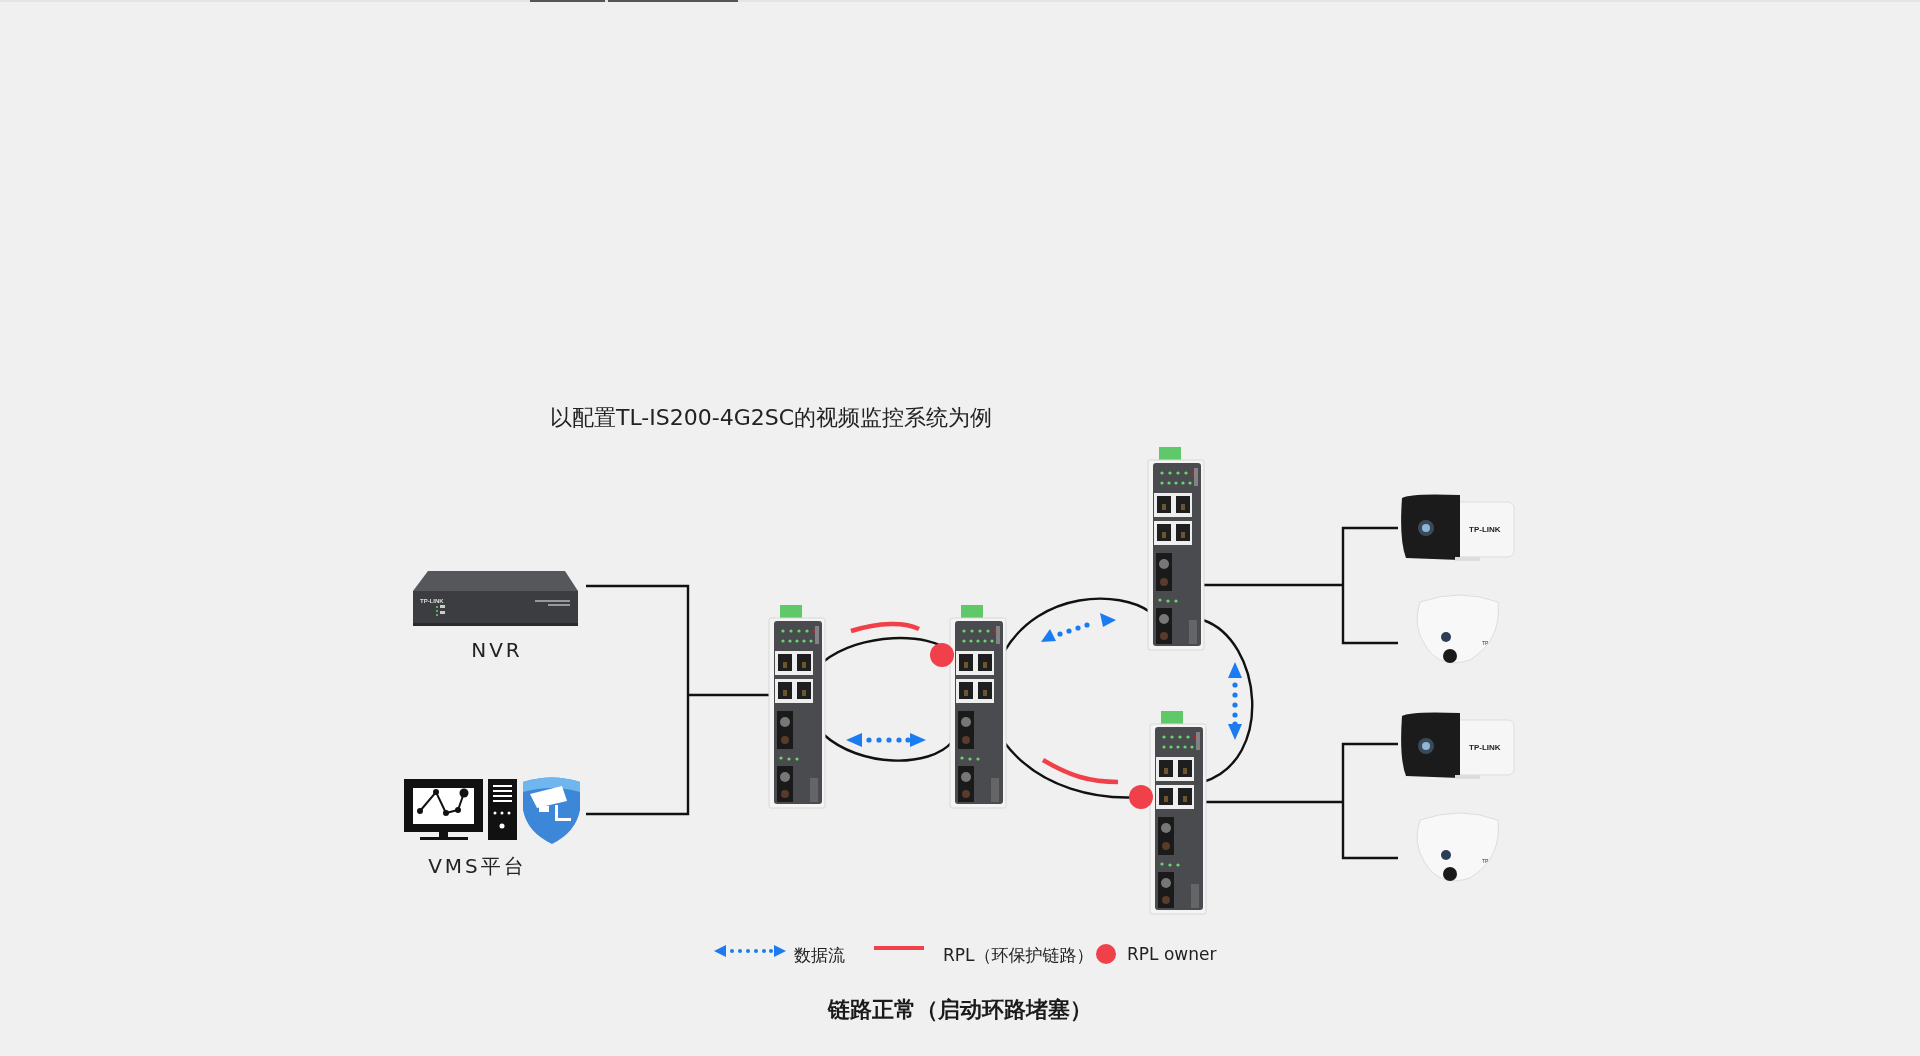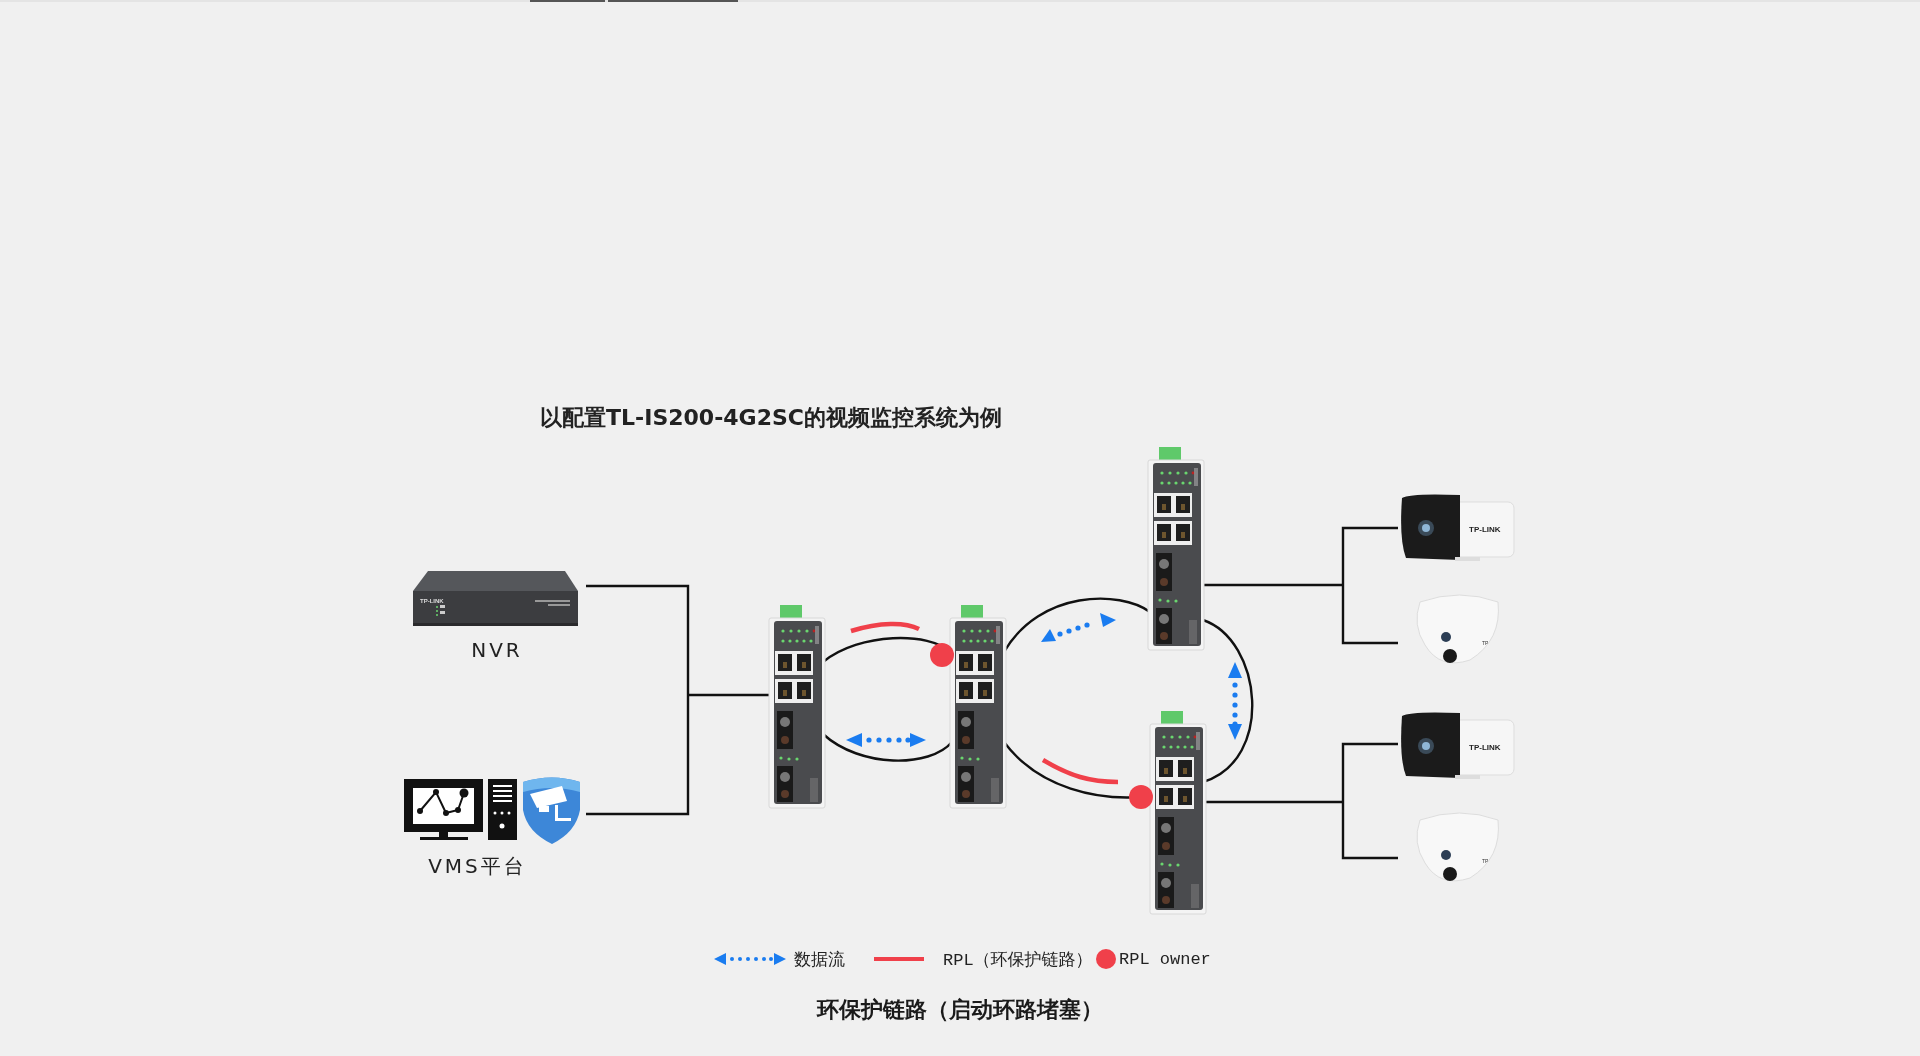--- a/index.html
+++ b/index.html
@@ -1,25 +1,25 @@
 <!DOCTYPE html>
 <html><head>
 <meta charset="utf-8">
 <style>
   html, body { margin:0; padding:0; }
   body { width:1920px; height:1056px; background:#f0f0f0; position:relative; overflow:hidden;
          font-family:"DejaVu Sans","Liberation Sans",sans-serif; color:#1a1a1a; }
   .topstrip { position:absolute; left:0; top:0; width:1920px; height:2px; background:#e4e4e4; }
   .topstrip .dk { position:absolute; top:0; height:2px; background:#555; }
-  .title { position:absolute; left:0; width:1542px; top:403px; text-align:center; font-size:22px; color:#222;font-weight:bold; }
+  .title { position:absolute; left:0; width:1542px; top:403px; text-align:center; font-size:22px; color:#222; }
   .caption { position:absolute; left:0; width:1920px; top:995px; text-align:center; font-size:22px; font-weight:bold; color:#1a1a1a; }
   .lbl { position:absolute; font-weight:normal; font-size:20px; letter-spacing:3px; color:#222; text-align:center; }
   svg.main { position:absolute; left:0; top:0; }
   .legend { position:absolute; top:944px; left:0; width:1920px; height:30px; }
-  .legend .item { position:absolute; top:0; height:30px; display:flex; align-items:center; font-size:17px; color:#222;font-family:Liberation Mono, monospace; }
+  .legend .item { position:absolute; top:0; height:30px; display:flex; align-items:flex-start; font-size:17px; color:#222; }
   .legend .txt { margin-left:8px; white-space:nowrap; }
 </style>
 </head>
 <body>
 
 <div class="topstrip">
   <div class="dk" style="left:530px;width:75px;"></div>
   <div class="dk" style="left:608px;width:130px;"></div>
 </div>
 
@@ -236,17 +236,17 @@
   <div class="item" style="left:874px;">
     <svg width="50" height="8">
         <rect x="0" y="2" width="50" height="4" fill="#f0404a"></rect>
       </svg>
     <span class="txt" style="margin-left:19px">RPL（环保护链路）</span>
   </div>
   <div class="item" style="left:1096px;">
     <svg width="20" height="20">
         <circle cx="10" cy="10" r="10" fill="#f0404a"></circle>
       </svg>
-    <span class="txt" style="margin-left:3px">RPL owner</span>
+    <span class="txt" style="margin-left:11px">RPL owner</span>
   </div>
 </div>
 
-<div class="caption">环保护链路（启动环路堵塞）</div>
+<div class="caption">链路正常（启动环路堵塞）</div>
 
 </body></html>

